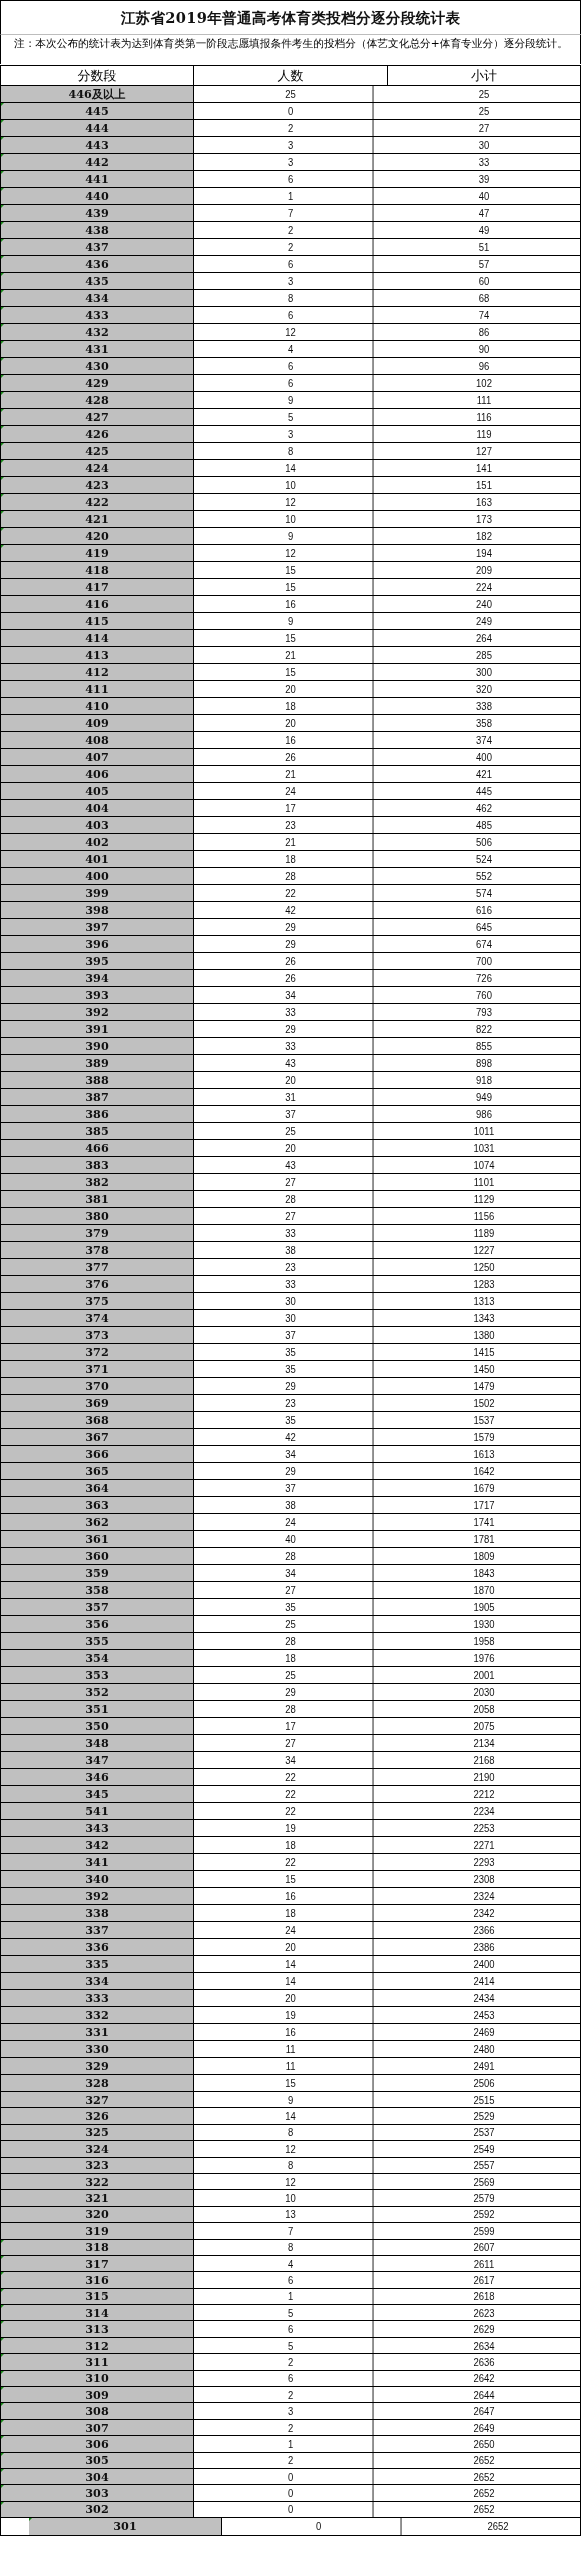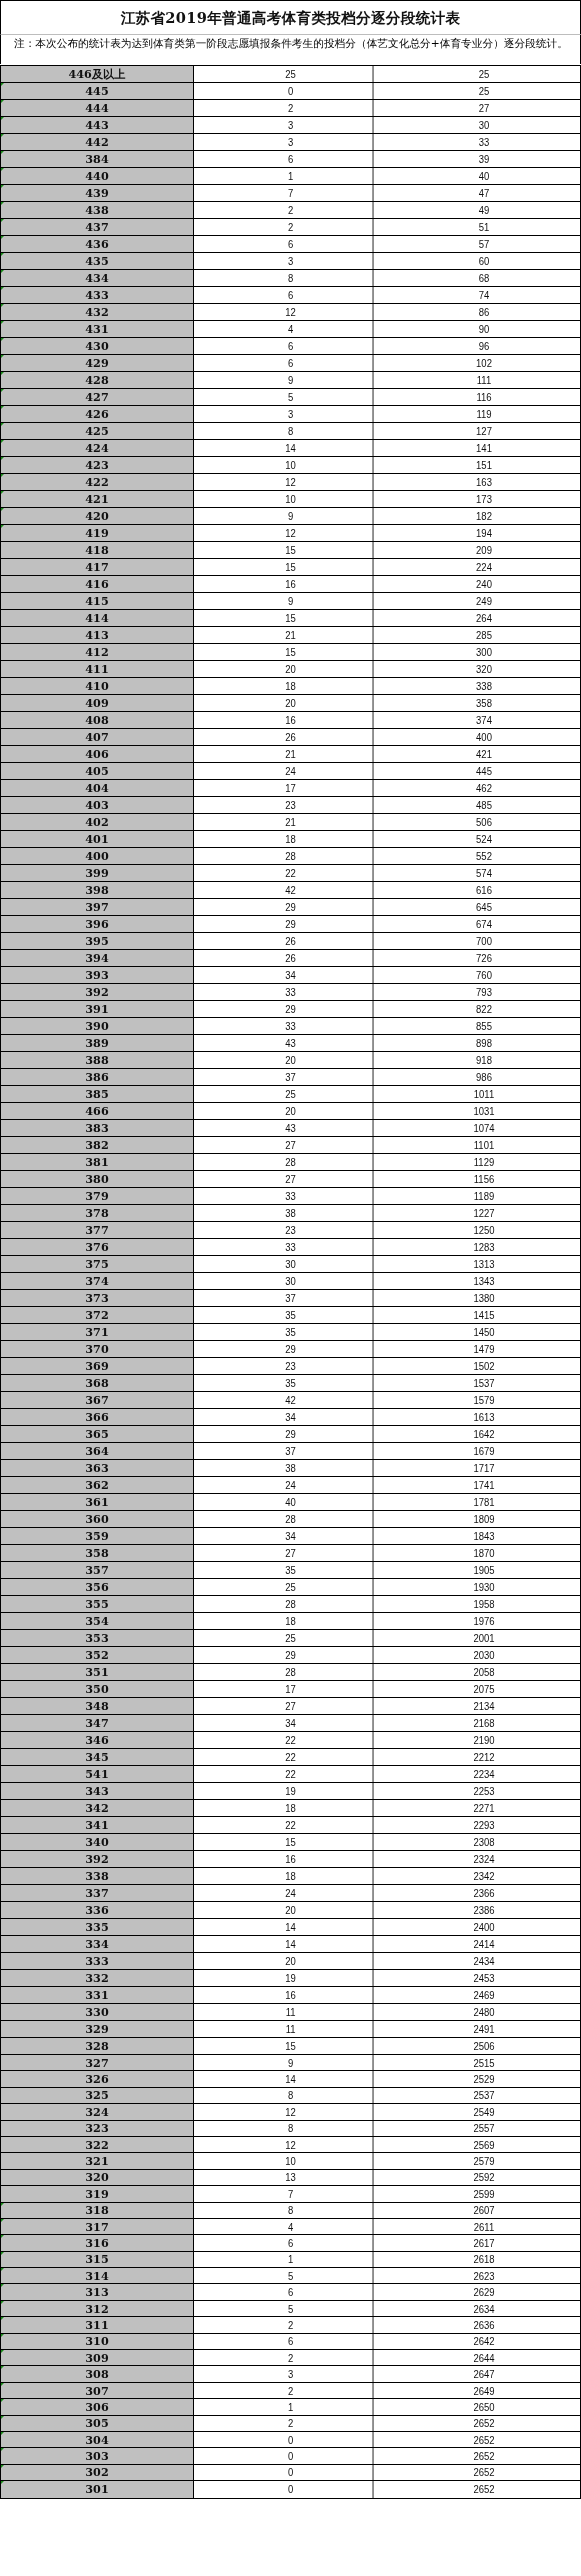--- a/index.html
+++ b/index.html
@@ -24,21 +24,21 @@
   }
   .table {
     position: absolute; left: 0; top: 65px; width: 582px;
     box-sizing: border-box; border-top: 1.7px solid #000;
     border-right: 2.6px solid #000; border-bottom: 1.7px solid #000; border-left: 0.9px solid #000;
   }
   .row { display: flex; box-sizing: border-box; border-bottom: 0.9px solid #000; position: relative; }
   .row.head { height: 20px; }
   .row.h20 { height: 17px; }
   .row.h19 { height: 16.4px; justify-content: center; }
-  .row:last-child { border-bottom: none; }
+  .row:last-child { border-bottom: none; padding-left: 28px; }
   .cell {
     box-sizing: border-box; text-align: center; overflow: hidden; white-space: nowrap;
     display: flex; align-items: center; justify-content: center; position: relative;
   }
   .c1 { width: 193px; border-right: 0.9px solid #000; }
   .c2 { width: 194px; border-right: 0.9px solid #000; }
   .c3 { flex: 1; }
   .head .cell {
     font-family: "DejaVu Sans", "Liberation Sans", sans-serif; font-size: 13px; color: #000;
   }
@@ -56,20 +56,25 @@
     border-top: 3.4px solid #1a8a1a; border-right: 3.4px solid transparent;
   }
 </style>
 </head>
 <body>
 
 <div class="sheet">
   <div class="title">江苏省2019年普通高考体育类投档分逐分段统计表</div>
   <div class="note">注：本次公布的统计表为达到体育类第一阶段志愿填报条件考生的投档分（体艺文化总分+体育专业分）逐分段统计。</div>
   <div class="table">
+    <div class="row head">
+      <div class="cell c1">分数段</div>
+      <div class="cell c2">人数</div>
+      <div class="cell c3">小计</div>
+    </div>
     <div id="rows" class="body">
         <div class="row h20">
           <div class="cell c1">
             <span>446及以上</span>
           </div>
           <div class="cell c2">25</div>
           <div class="cell c3">25</div>
         </div>
         <div class="row h20">
           <div class="cell c1">
@@ -98,21 +103,21 @@
         <div class="row h20">
           <div class="cell c1">
             <span>442</span>
             <span class="marker"></span>
           </div>
           <div class="cell c2">3</div>
           <div class="cell c3">33</div>
         </div>
         <div class="row h20">
           <div class="cell c1">
-            <span>384</span>
+            <span>441</span>
             <span class="marker"></span>
           </div>
           <div class="cell c2">6</div>
           <div class="cell c3">39</div>
         </div>
         <div class="row h20">
           <div class="cell c1">
             <span>440</span>
             <span class="marker"></span>
           </div>
@@ -496,20 +501,27 @@
           </div>
           <div class="cell c2">43</div>
           <div class="cell c3">898</div>
         </div>
         <div class="row h20">
           <div class="cell c1">
             <span>388</span>
           </div>
           <div class="cell c2">20</div>
           <div class="cell c3">918</div>
+        </div>
+        <div class="row h20">
+          <div class="cell c1">
+            <span>387</span>
+          </div>
+          <div class="cell c2">31</div>
+          <div class="cell c3">949</div>
         </div>
         <div class="row h20">
           <div class="cell c1">
             <span>386</span>
           </div>
           <div class="cell c2">37</div>
           <div class="cell c3">986</div>
         </div>
         <div class="row h20">
           <div class="cell c1">

